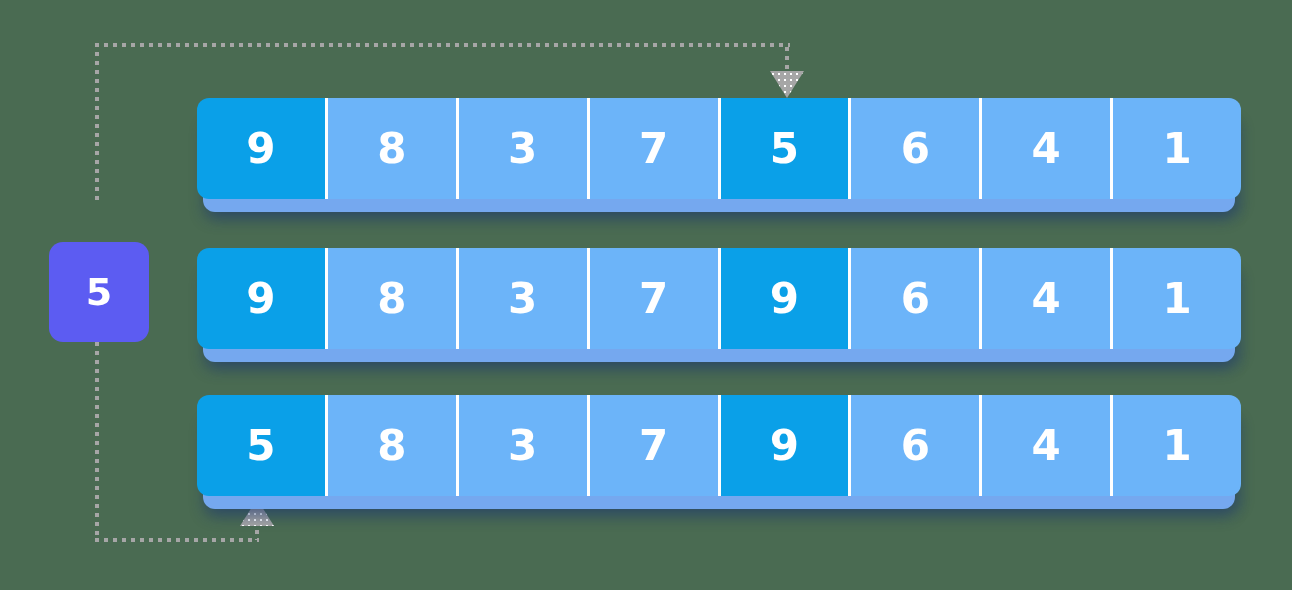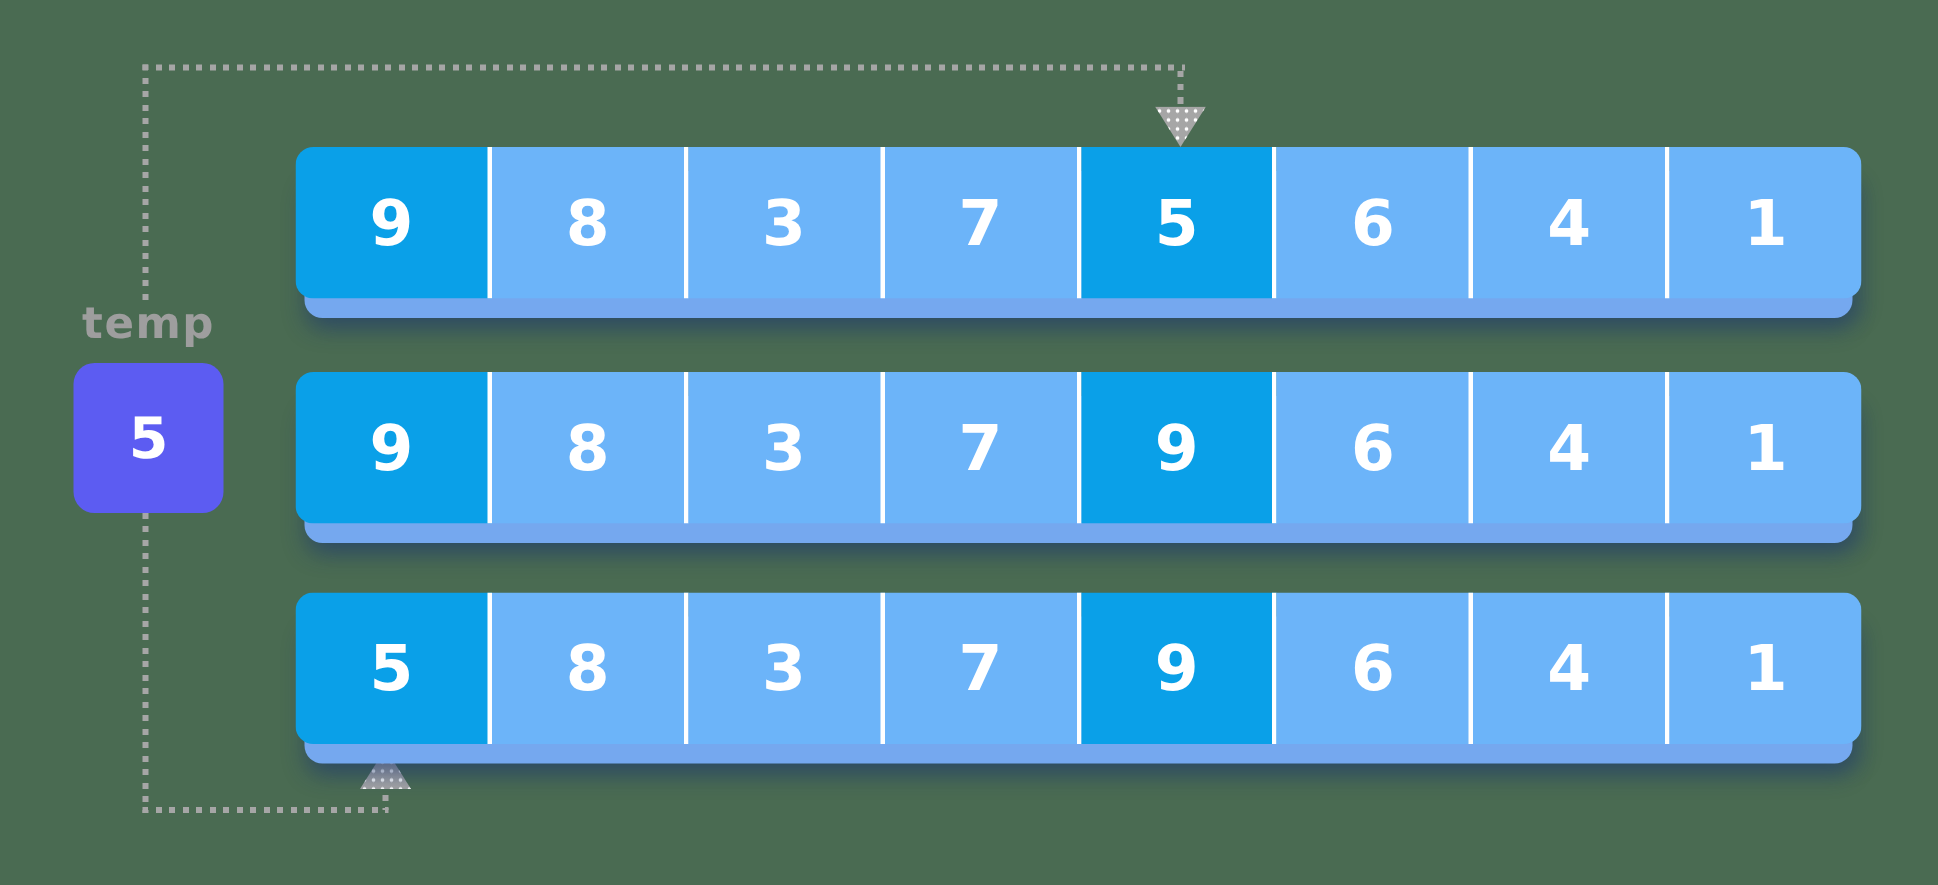--- a/index.html
+++ b/index.html
@@ -57,21 +57,20 @@
   <div class="dot-v seg-top-lv"></div>
   <div class="dot-h seg-top-h"></div>
   <div class="dot-v seg-top-rv"></div>
   <div class="arrow down"></div>
 
   <div class="dot-v seg-bot-lv"></div>
   <div class="dot-h seg-bot-h"></div>
   <div class="dot-v seg-bot-rv"></div>
   <div class="arrow up"></div>
 
-  <div class="temp-label">temp</div>
   <div class="temp-box">
     <span>5</span>
   </div>
 
   <div id="rows">
       <div class="row row1">
         <div class="cells">
           <div class="cell hl">9</div>
           <div class="cell">8</div>
           <div class="cell">3</div>

